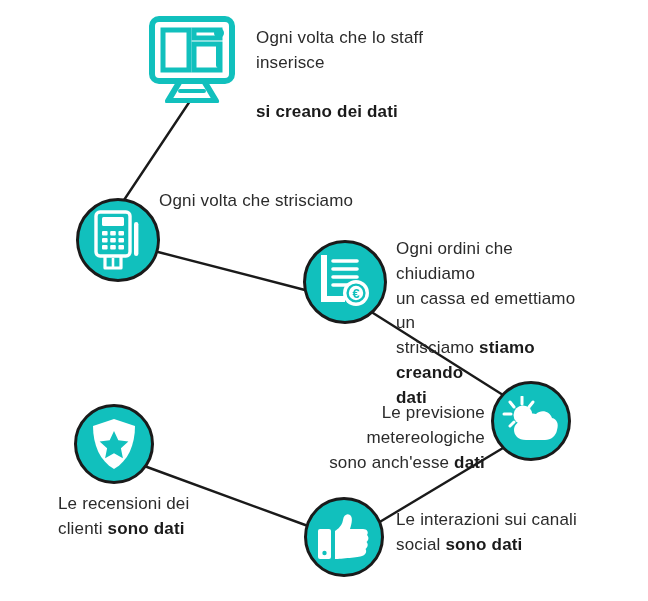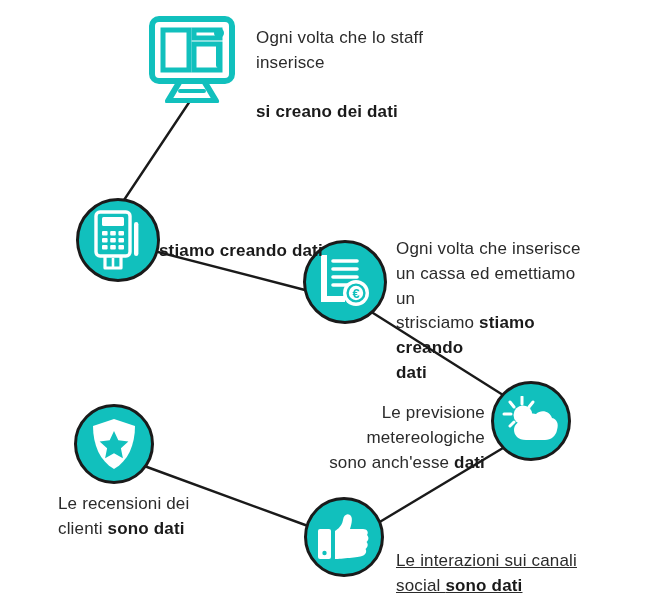--- a/index.html
+++ b/index.html
@@ -170,40 +170,39 @@
     </span>
   </div>
 
   <div class="caption" style="left:256px; top:26px; width:232px;">
     <span>Ogni volta che lo staff inserisce</span><br>
     <br>
     <b>si creano dei dati</b>
   </div>
 
   <div class="caption" style="left:159px; top:189px; width:220px;">
+    <span>Ogni volta che strisciamo</span><br>
     <br>
-    <br>
-    <b>stiamo creando dati</b>
   </div>
 
   <div class="caption" style="left:396px; top:237px; width:200px;">
-    <span>Ogni volta che inserisce</span><br>
+    <span>Ogni ordini che chiudiamo</span><br>
     <span>un cassa ed emettiamo un</span><br>
     <span>strisciamo </span><b>stiamo creando</b><br>
     <b>dati</b>
   </div>
 
   <div class="caption" style="left:58px; top:492px; width:170px;">
     <span>Le recensioni dei</span><br>
     <span>clienti </span><b>sono dati</b>
   </div>
 
   <div class="caption right-align" style="left:285px; top:401px; width:200px;">
     <span>Le previsione metereologiche</span><br>
     <span>sono anch'esse </span><b>dati</b>
   </div>
 
-  <div class="caption" style="left:396px; top:549px; width:200px;text-decoration:underline;">
+  <div class="caption" style="left:396px; top:508px; width:200px;">
     <span>Le interazioni sui canali</span><br>
     <span>social </span><b>sono dati</b>
   </div>
 
 </div>
 
 </body></html>

